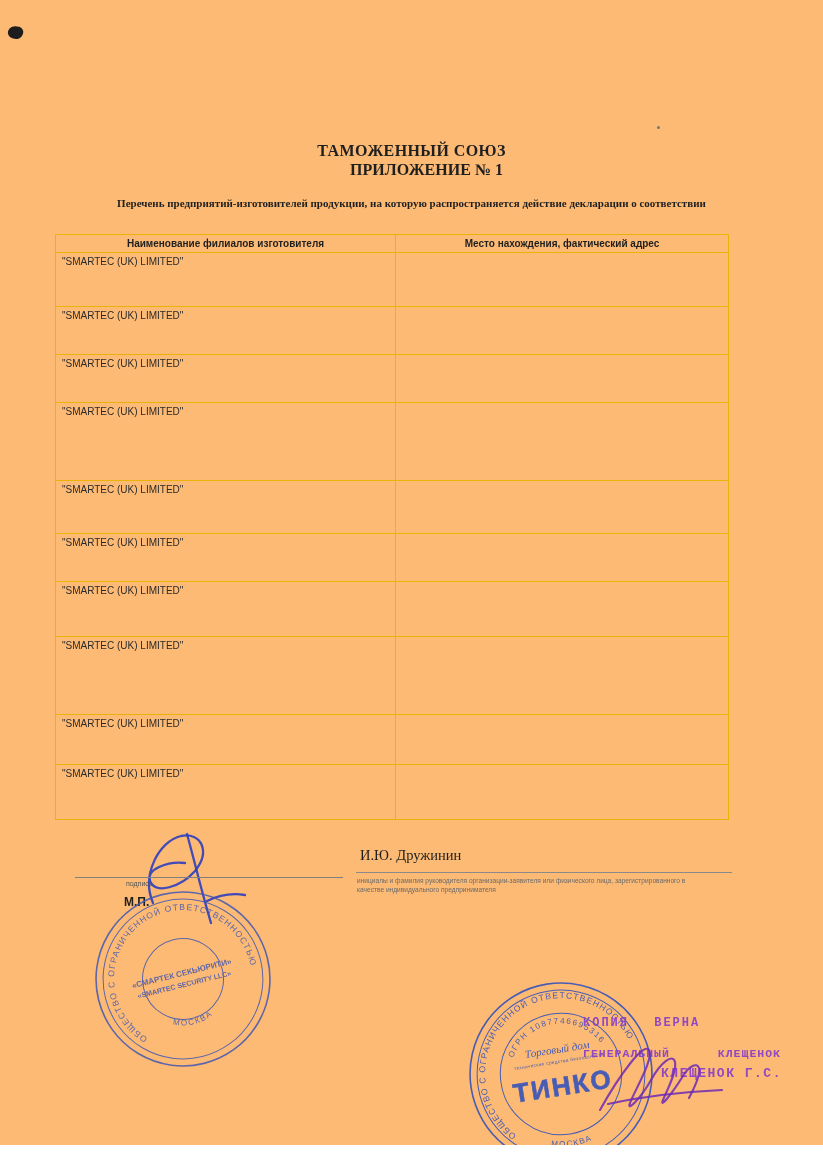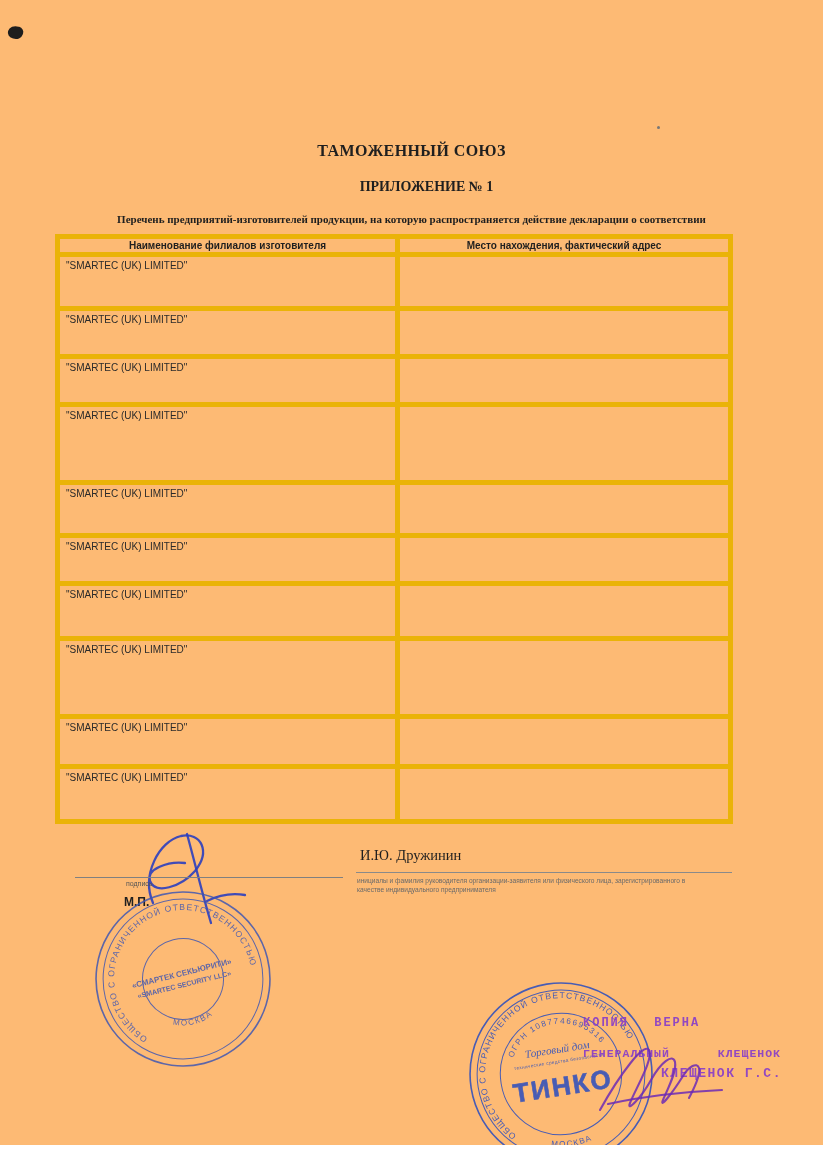--- a/index.html
+++ b/index.html
@@ -11,30 +11,30 @@
   }
   
   .ink-blot { position:absolute; left:8px; top:26px; width:15px; height:13px;
     background:#1d1d1d; border-radius:60% 40% 55% 45%; transform:rotate(18deg); }
   .speck { position:absolute; left:657px; top:126px; width:3px; height:3px;
     background:#777; border-radius:50%; }
 
   
   .doc-header { position:absolute; top:142px; left:0; width:100%; text-align:center; }
   .h-line1 { font-size:16px; font-weight:bold; letter-spacing:.4px; }
-  .h-line2 { font-size:14px; font-weight:bold; margin-top:19px;padding-left:30px; }
+  .h-line2 { font-size:16px; font-weight:bold; margin-top:1px;padding-left:30px; }
   .h-line3 { font-size:13.5px; font-weight:bold; margin-top:4px; }
   .h-line4 { font-size:11px; font-weight:bold; width:630px; margin:17px auto 0;
     line-height:1.3; }
 
   
   .tbl-wrap { position:absolute; left:55px; top:234px; }
   table { border-collapse:collapse; table-layout:fixed; width:673px;
     font-family:"Liberation Sans", sans-serif; }
-  th, td { border:5px solid #eab308; }
+  th, td { border:1px solid #eab308; }
   th { font-size:10px; font-weight:bold; text-align:center; height:18px; padding:1px 4px; }
   td { font-size:10px; vertical-align:top; padding:3px 6px; color:#2a2a2a; }
   col.c1 { width:340px; } col.c2 { width:333px; }
   .row-0 td{height:54px}.row-1 td{height:48px}.row-2 td{height:48px}
   .row-3 td{height:78px}.row-4 td{height:53px}.row-5 td{height:48px}
   .row-6 td{height:55px}.row-7 td{height:78px}.row-8 td{height:50px}
   .row-9 td{height:55px}
 
   
   .sig-line { position:absolute; left:75px; top:877px; width:268px; border-top:1px solid #808080; }

